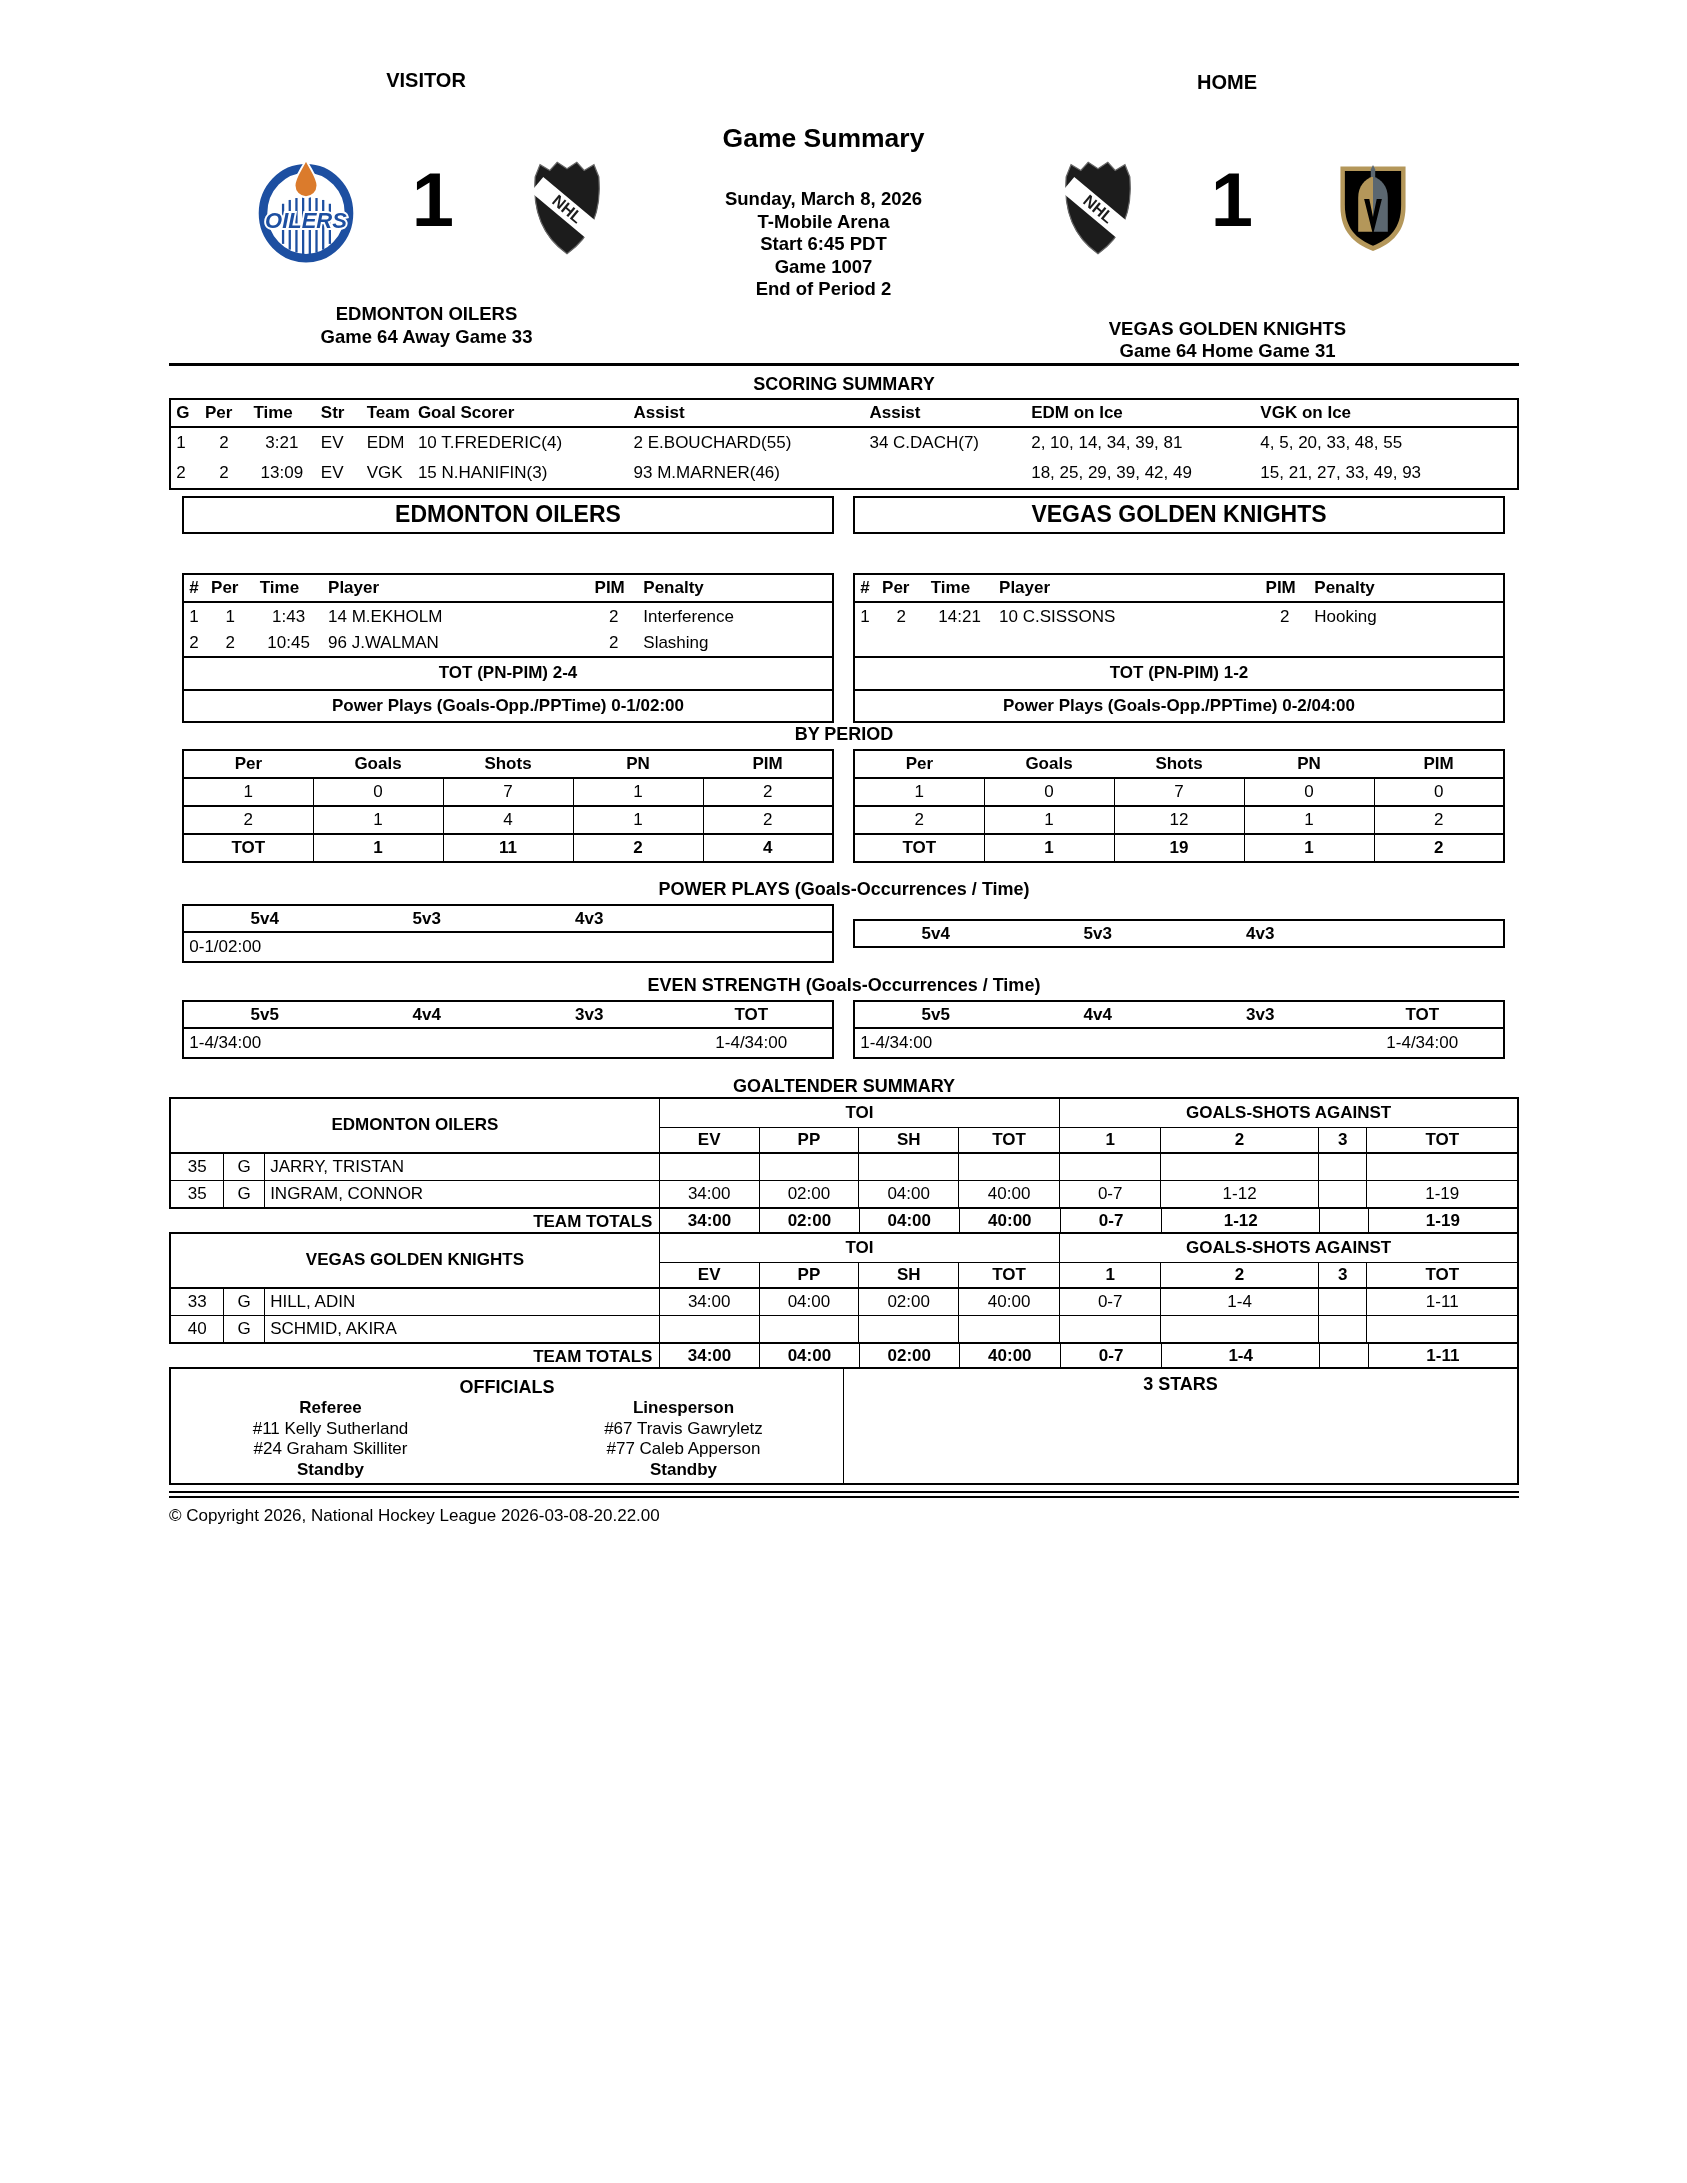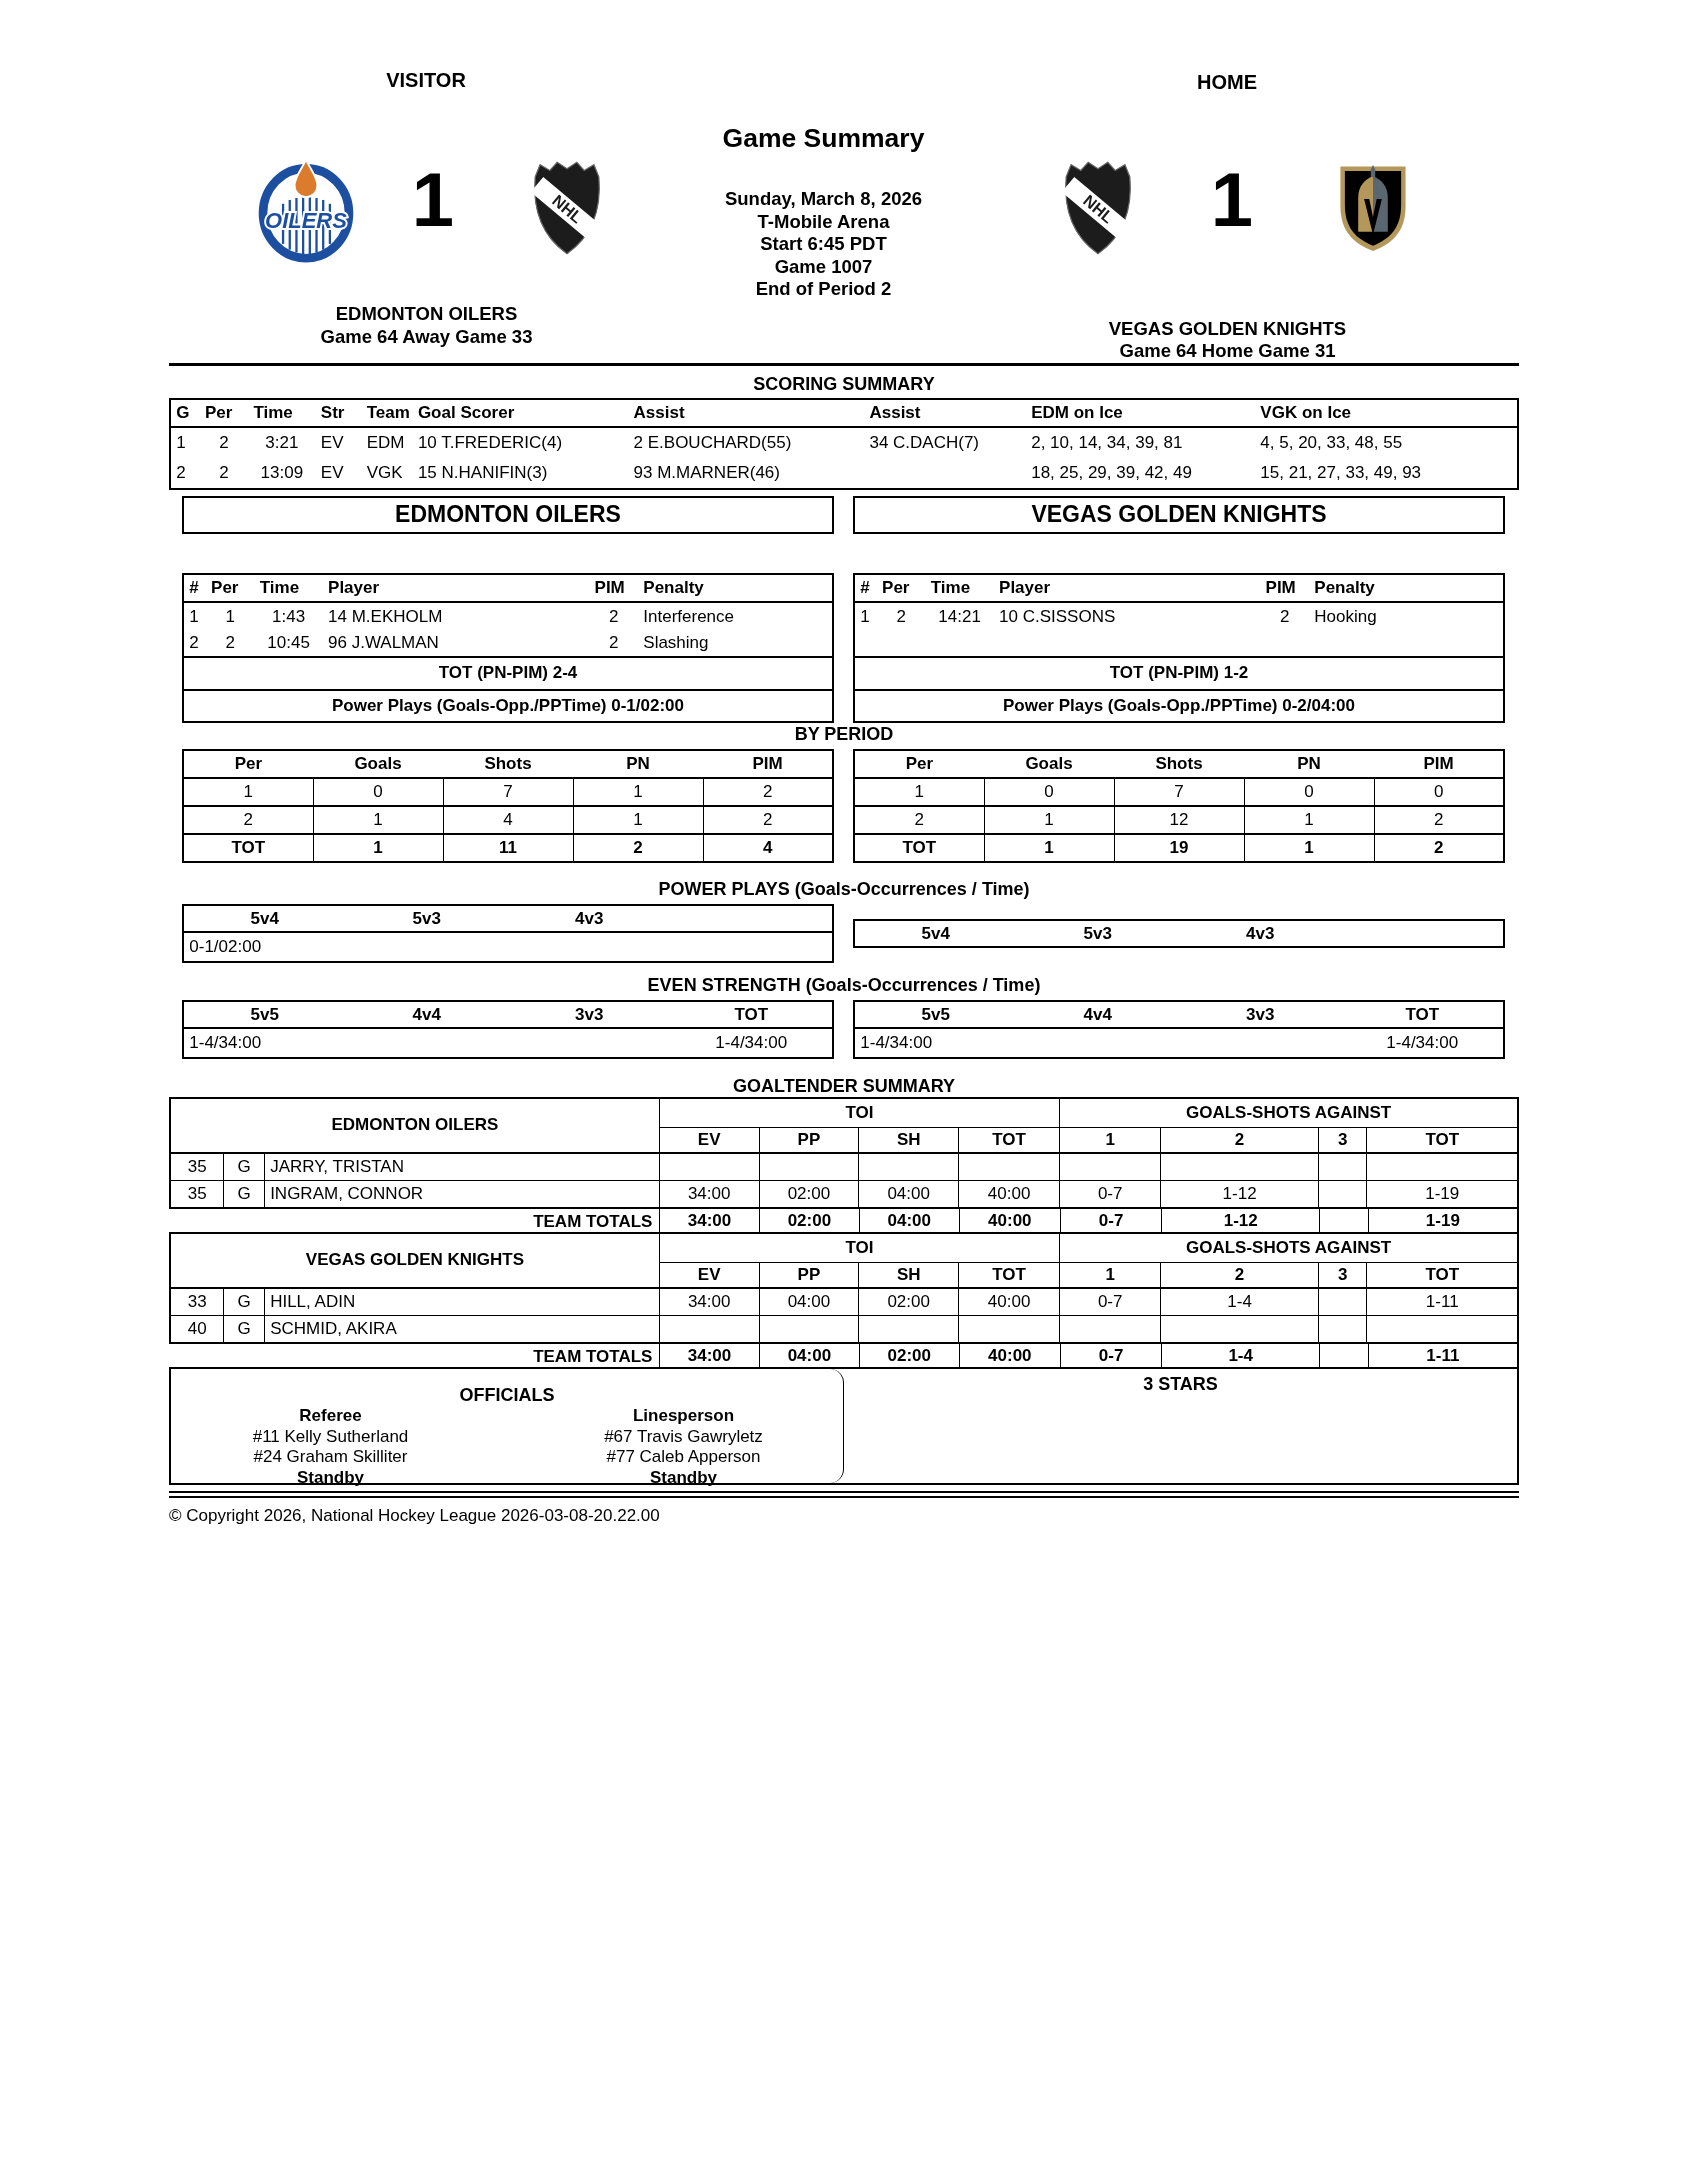--- a/index.html
+++ b/index.html
@@ -53,21 +53,21 @@
   .gl td.nm{text-align:left;}
   .gl-tot{display:grid;grid-template-columns:36.3% 7.4% 7.4% 7.4% 7.5% 7.5% 11.7% 3.6% 11.2%;
           width:100%;font-size:17px;font-weight:bold;}
   .gl-tot .lbl{text-align:right;padding-right:6.6px;line-height:25px;}
   .gl-tot .v{border-left:1.3px solid #000;border-bottom:2px solid #000;text-align:center;line-height:24px;height:26px;box-sizing:border-box;}
   .gl-tot .v.last{border-right:2px solid #000;}
 
   
   #officials{position:absolute;left:169px;top:1367px;width:1350px;height:118px;border:2px solid #000;
              display:flex;box-sizing:border-box;background:#fff;}
-  .off-left{width:50%;border-right:1.3px solid #000;box-sizing:border-box;padding-top:16px;border-radius:14px;}
+  .off-left{width:50%;border-right:1.3px solid #000;box-sizing:border-box;padding-top:8px;}
   .off-right{width:50%;padding-top:5.3px;}
   .off-title{text-align:center;font-weight:bold;font-size:18px;line-height:20px;}
   .off-cols{display:flex;margin-top:1px;gap:34px;}
   .off-col{width:50%;text-align:center;font-size:17px;line-height:20.5px;}
 
   .rule{position:absolute;left:169px;width:1350px;height:3.3px;background:#000;}
   .dbl-rule{position:absolute;left:169px;width:1350px;height:3.3px;border-top:2px solid #000;border-bottom:2px solid #000;box-sizing:content-box;}
 
   .score{font-size:76px;font-weight:bold;line-height:79px;text-align:center;}
   .hdr-label{font-size:20px;font-weight:bold;text-align:center;}

